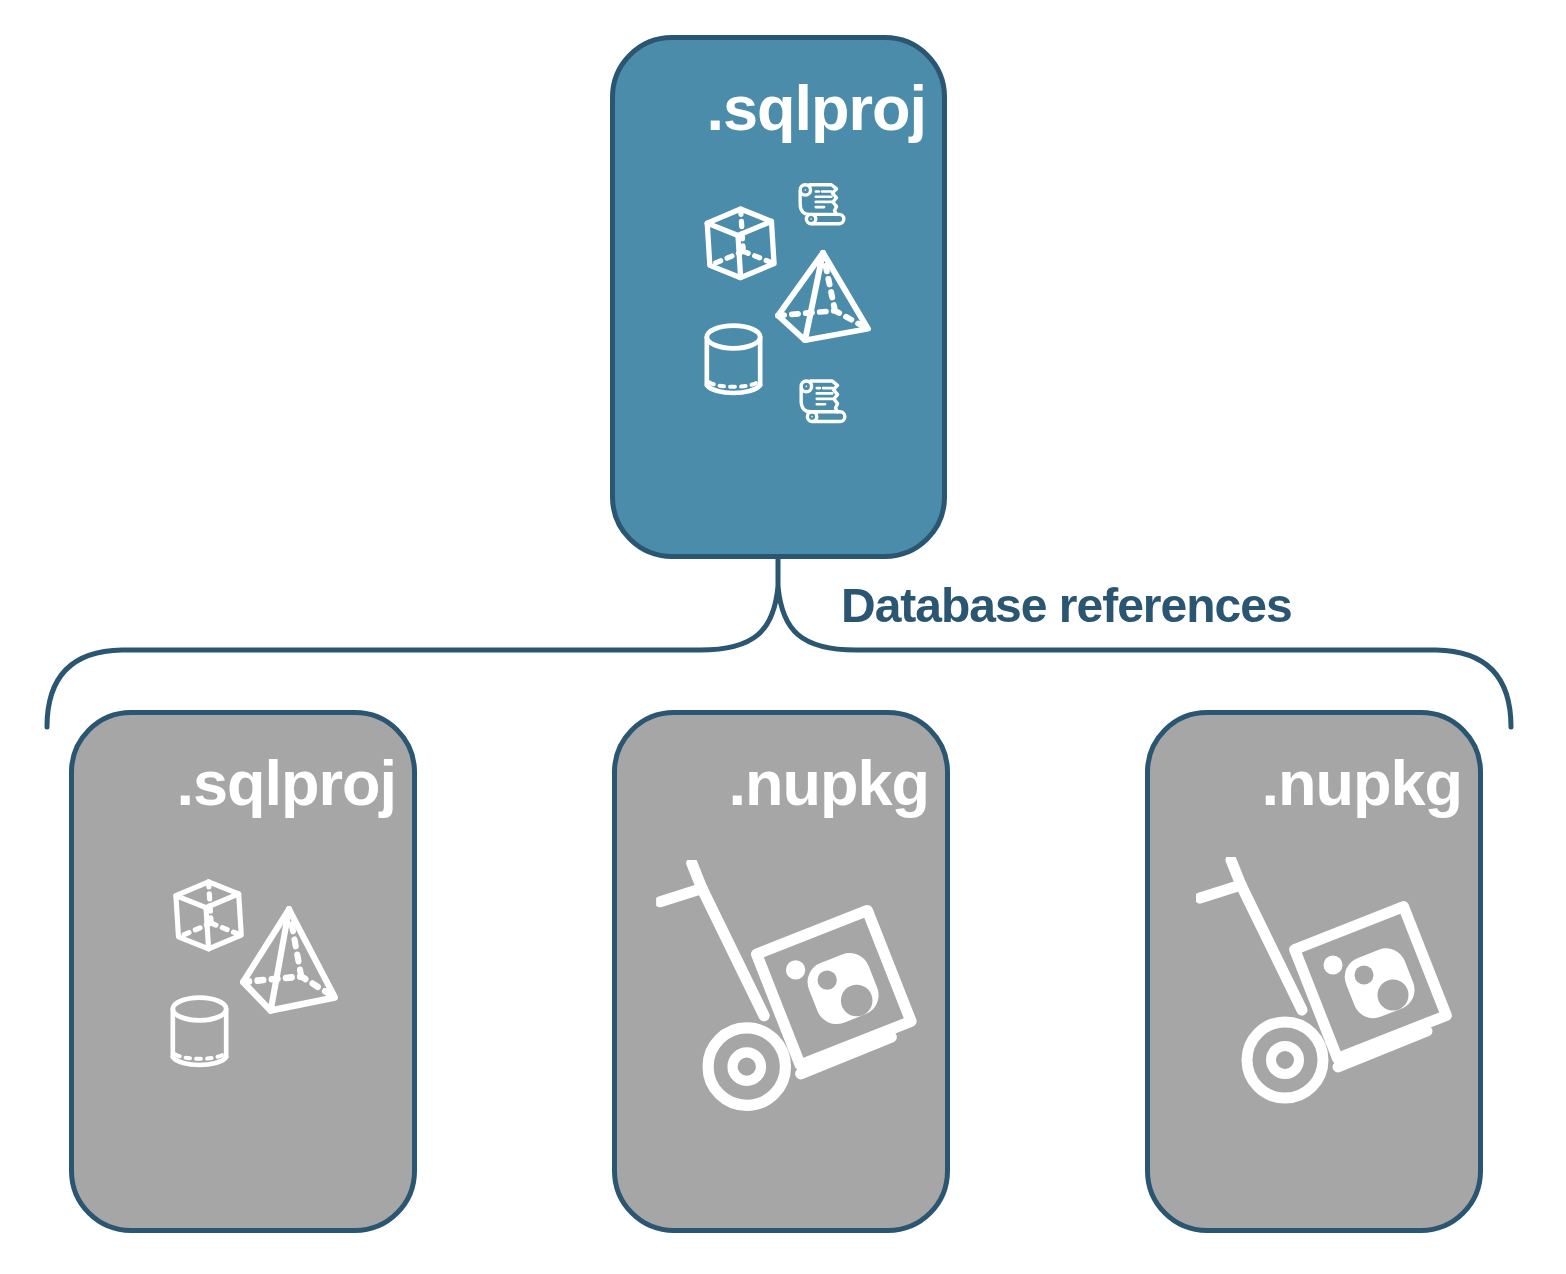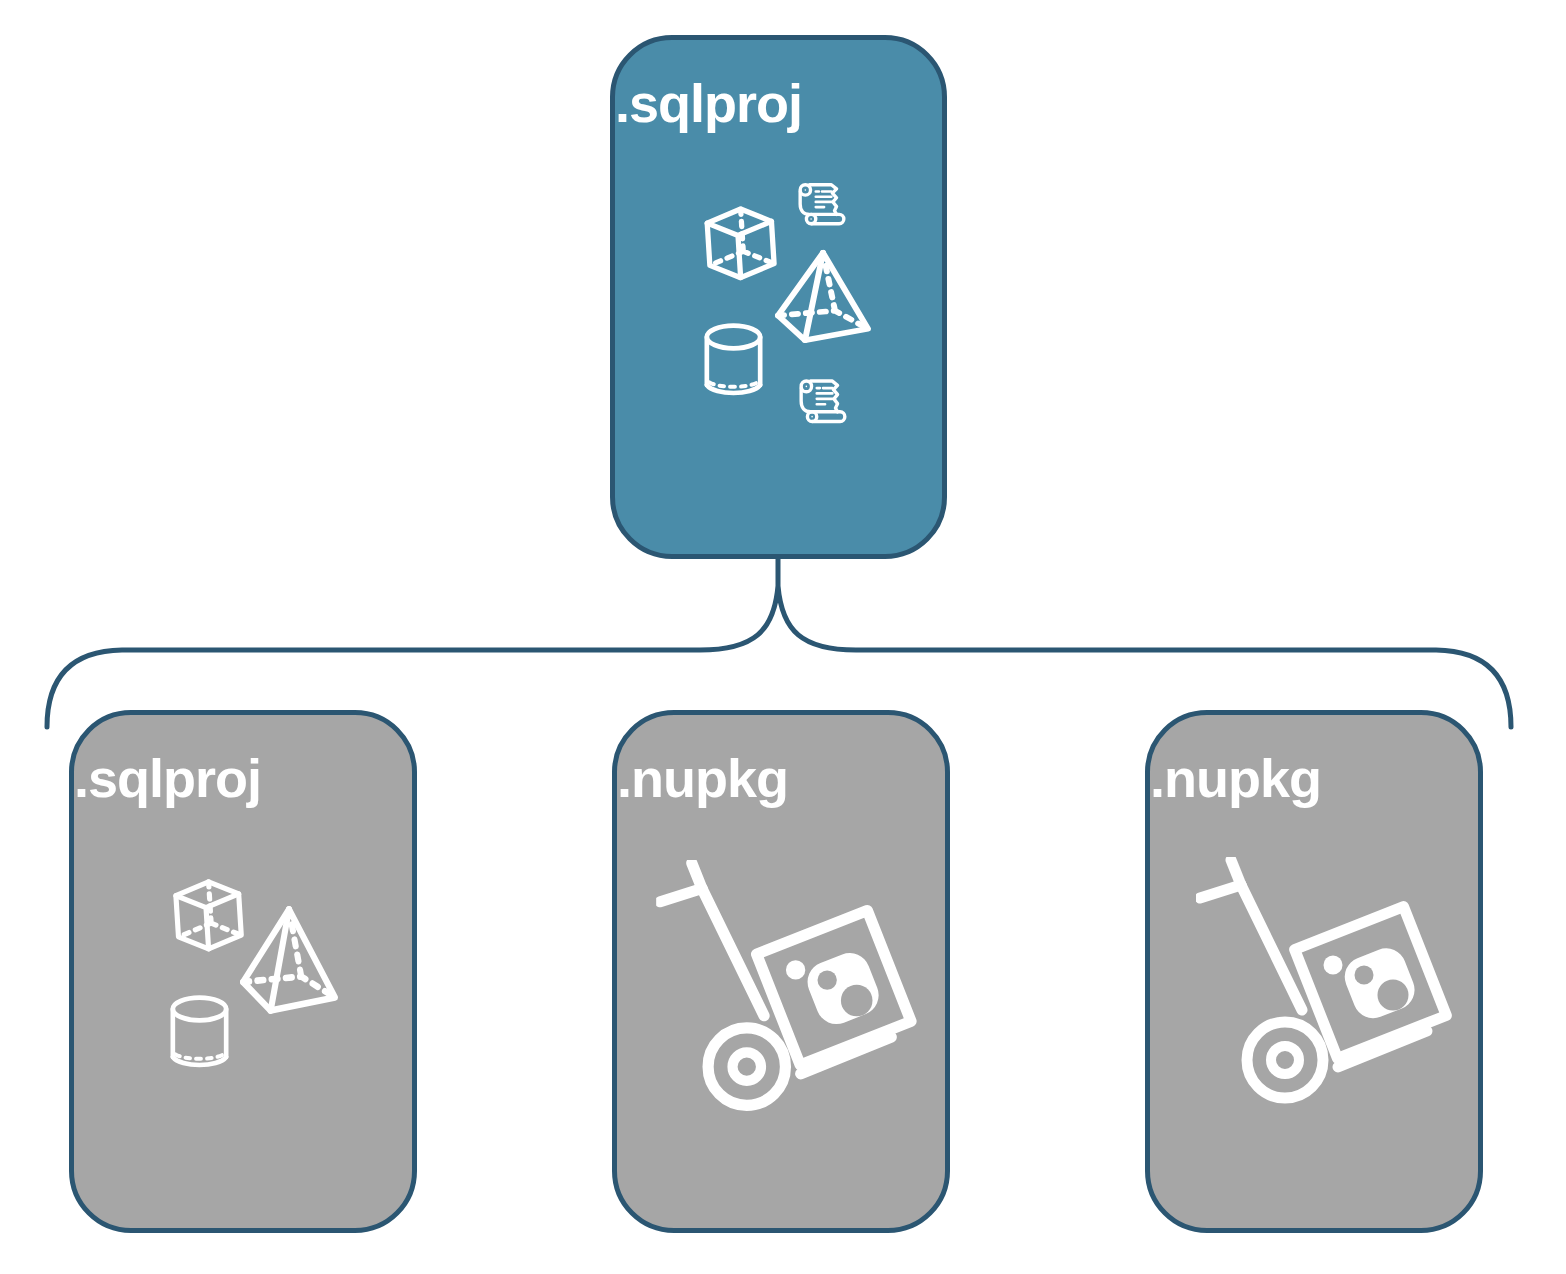--- a/index.html
+++ b/index.html
@@ -15,22 +15,22 @@
     position:relative;width:1566px;height:1274px;background:var(--background);
     font-family:"Liberation Sans",sans-serif;overflow:hidden;
   }
   .card{
     position:absolute;box-sizing:border-box;
     border:5px solid var(--accent);border-radius:62px;
   }
   .card.root{background:var(--root-fill);}
   .card.child{background:var(--child-fill);}
   .card-title{
-    position:absolute;top:34px;left:0;right:16px;text-align:left;
-    font-weight:bold;font-size:54px;line-height:1.1;color:var(--icon);
+    position:absolute;top:34px;left:0;right:16px;text-align:right;
+    font-weight:bold;font-size:63px;line-height:1.1;color:var(--icon);
     letter-spacing:-1px;
   }
   .connector-label{
     position:absolute;left:841px;top:578px;
     font-weight:bold;font-size:48px;color:var(--label-text);
     letter-spacing:-1px;white-space:nowrap;
   }
   svg.icon{position:absolute;}
   svg.overlay{position:absolute;left:0;top:0;}
   .defs{position:absolute;width:0;height:0;overflow:hidden;}
@@ -106,20 +106,21 @@
     </symbol>
   </defs>
 </svg>
 
 <div class="canvas">
 
   <svg class="overlay" width="1566" height="1274" viewBox="0 0 1566 1274">
     <path d="M47 727 C47 688 62 651 122 650 L700 650 C754 650 774 631 778 586 L778 559 M778 586 C782 631 802 650 856 650 L1436 650 C1496 651 1511 688 1511 727" fill="none" stroke="#2B5672" stroke-width="5" stroke-linecap="round" stroke-linejoin="round"></path>
   </svg>
 
+  <div class="connector-label">Database references</div>
 
   <div class="card root" style="left:610px;top:35px;width:337px;height:524px;">
     <div class="card-title">.sqlproj</div>
     <svg class="icon" style="left:181px;top:138px;width:52px;height:52px;" viewBox="0 0 100 100">
         <use href="#ic-scroll"></use>
       </svg>
     <svg class="icon" style="left:79px;top:162px;width:88px;height:88px;" viewBox="0 0 100 100">
         <use href="#ic-cube"></use>
       </svg>
     <svg class="icon" style="left:158px;top:209px;width:100px;height:95px;" viewBox="0 0 100 100" preserveAspectRatio="none">

